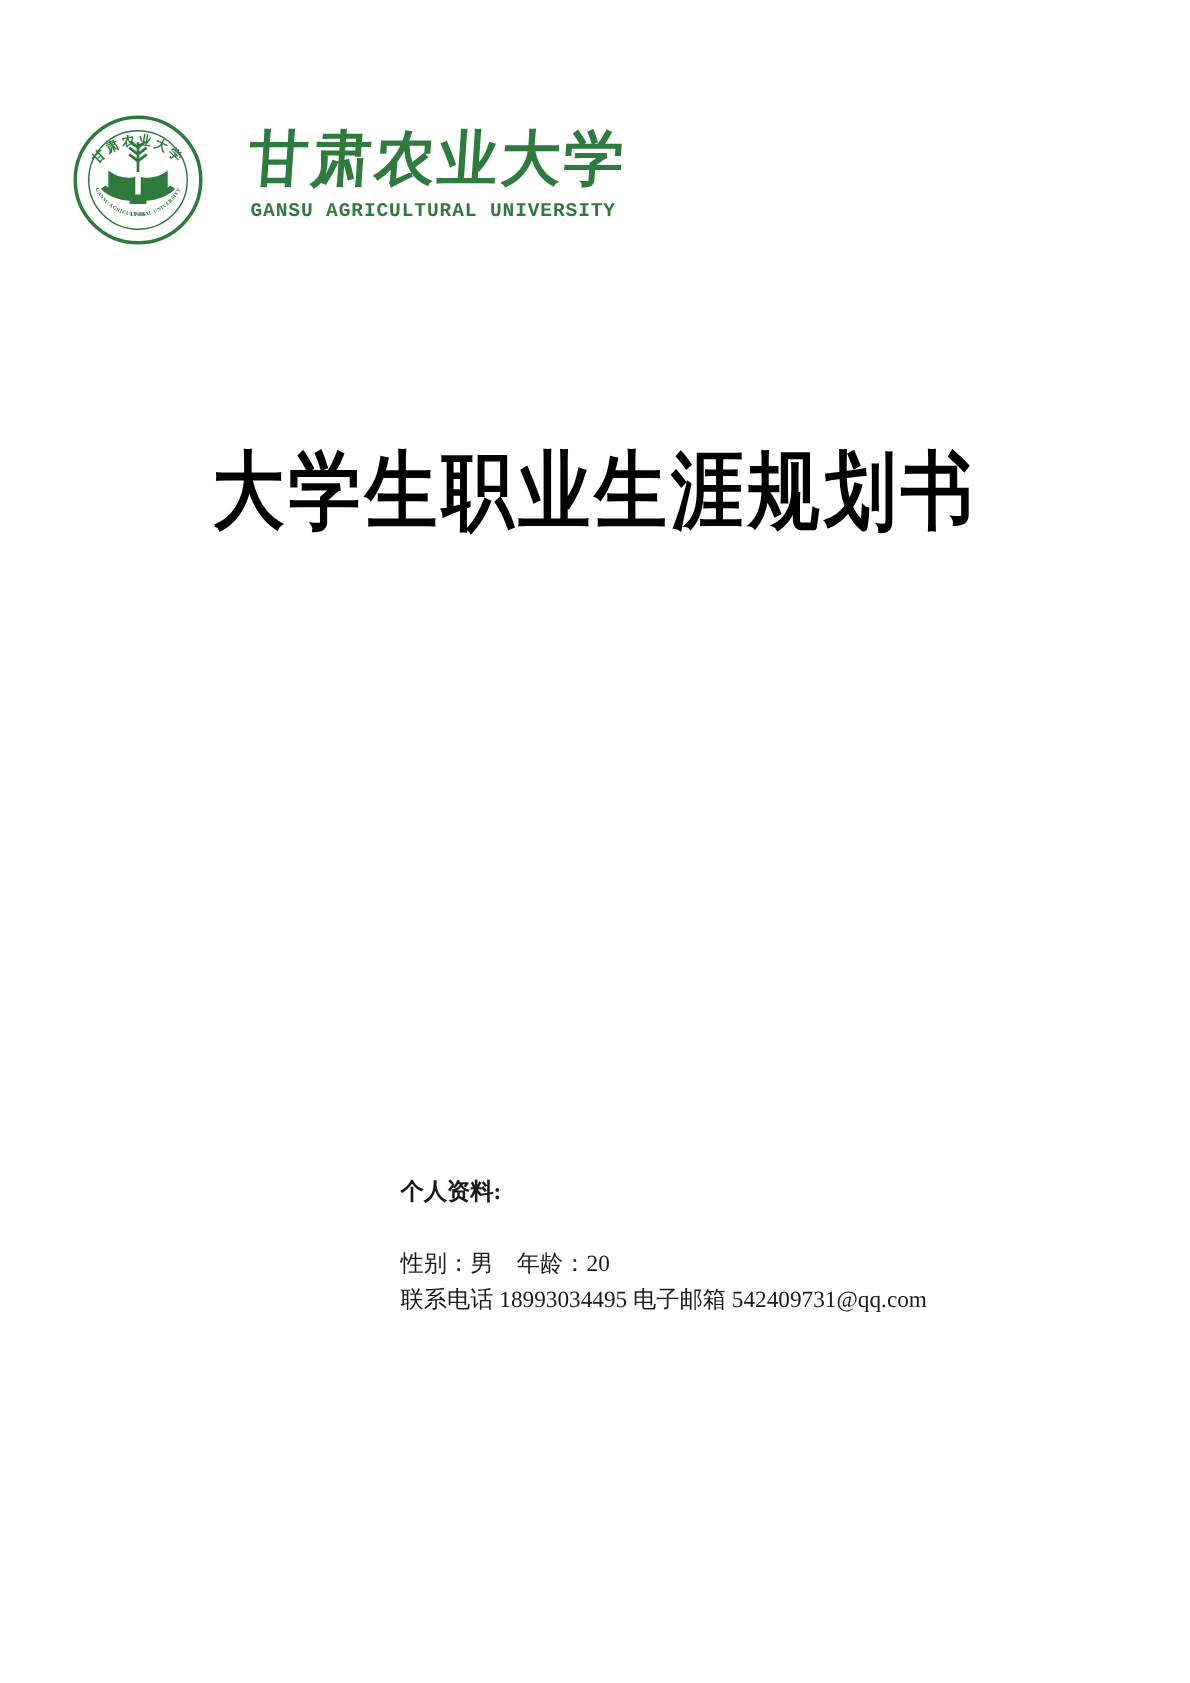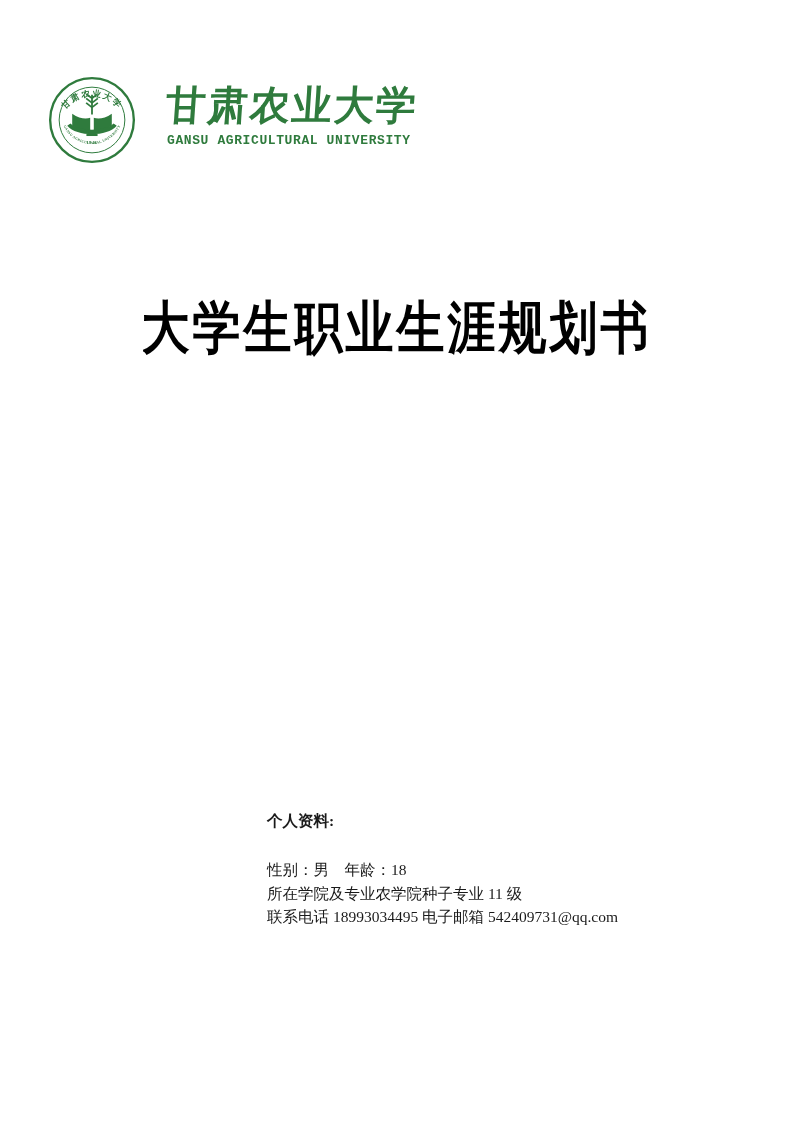--- a/index.html
+++ b/index.html
@@ -63,21 +63,21 @@
     font-family: "DejaVu Serif", serif;
     transform: scaleY(1.18);
     transform-origin: top center;
     white-space: nowrap;
   }
 
   
   .info-block {
     position: absolute;
     left: 267px;
-    top: 811px;
+    top: 784px;
     font-size: 15.5px;
     color: #1a1a1a;
   }
   .info-heading {
     font-weight: bold;
     font-size: 15.5px;
     margin: 0 0 26px 0;
     white-space: pre-wrap;
   }
   .info-line {
@@ -130,18 +130,17 @@
     </svg>
   </div>
 
   <div class="uni-name-zh">甘肃农业大学</div>
   <div class="uni-name-en">GANSU AGRICULTURAL UNIVERSITY</div>
 
   <div class="doc-title">大学生职业生涯规划书</div>
 
   <div class="info-block">
     <p class="info-heading">个人资料:</p>
-    <div class="info-line">性别：男　年龄：18</div>
-    <div class="info-line">所在学院及专业农学院种子专业 11 级</div>
+    <div class="info-line">性别：男　年龄：20</div>
     <div class="info-line">联系电话 18993034495 电子邮箱 542409731@qq.com</div>
   </div>
 
 </div>
 
 </body></html>

